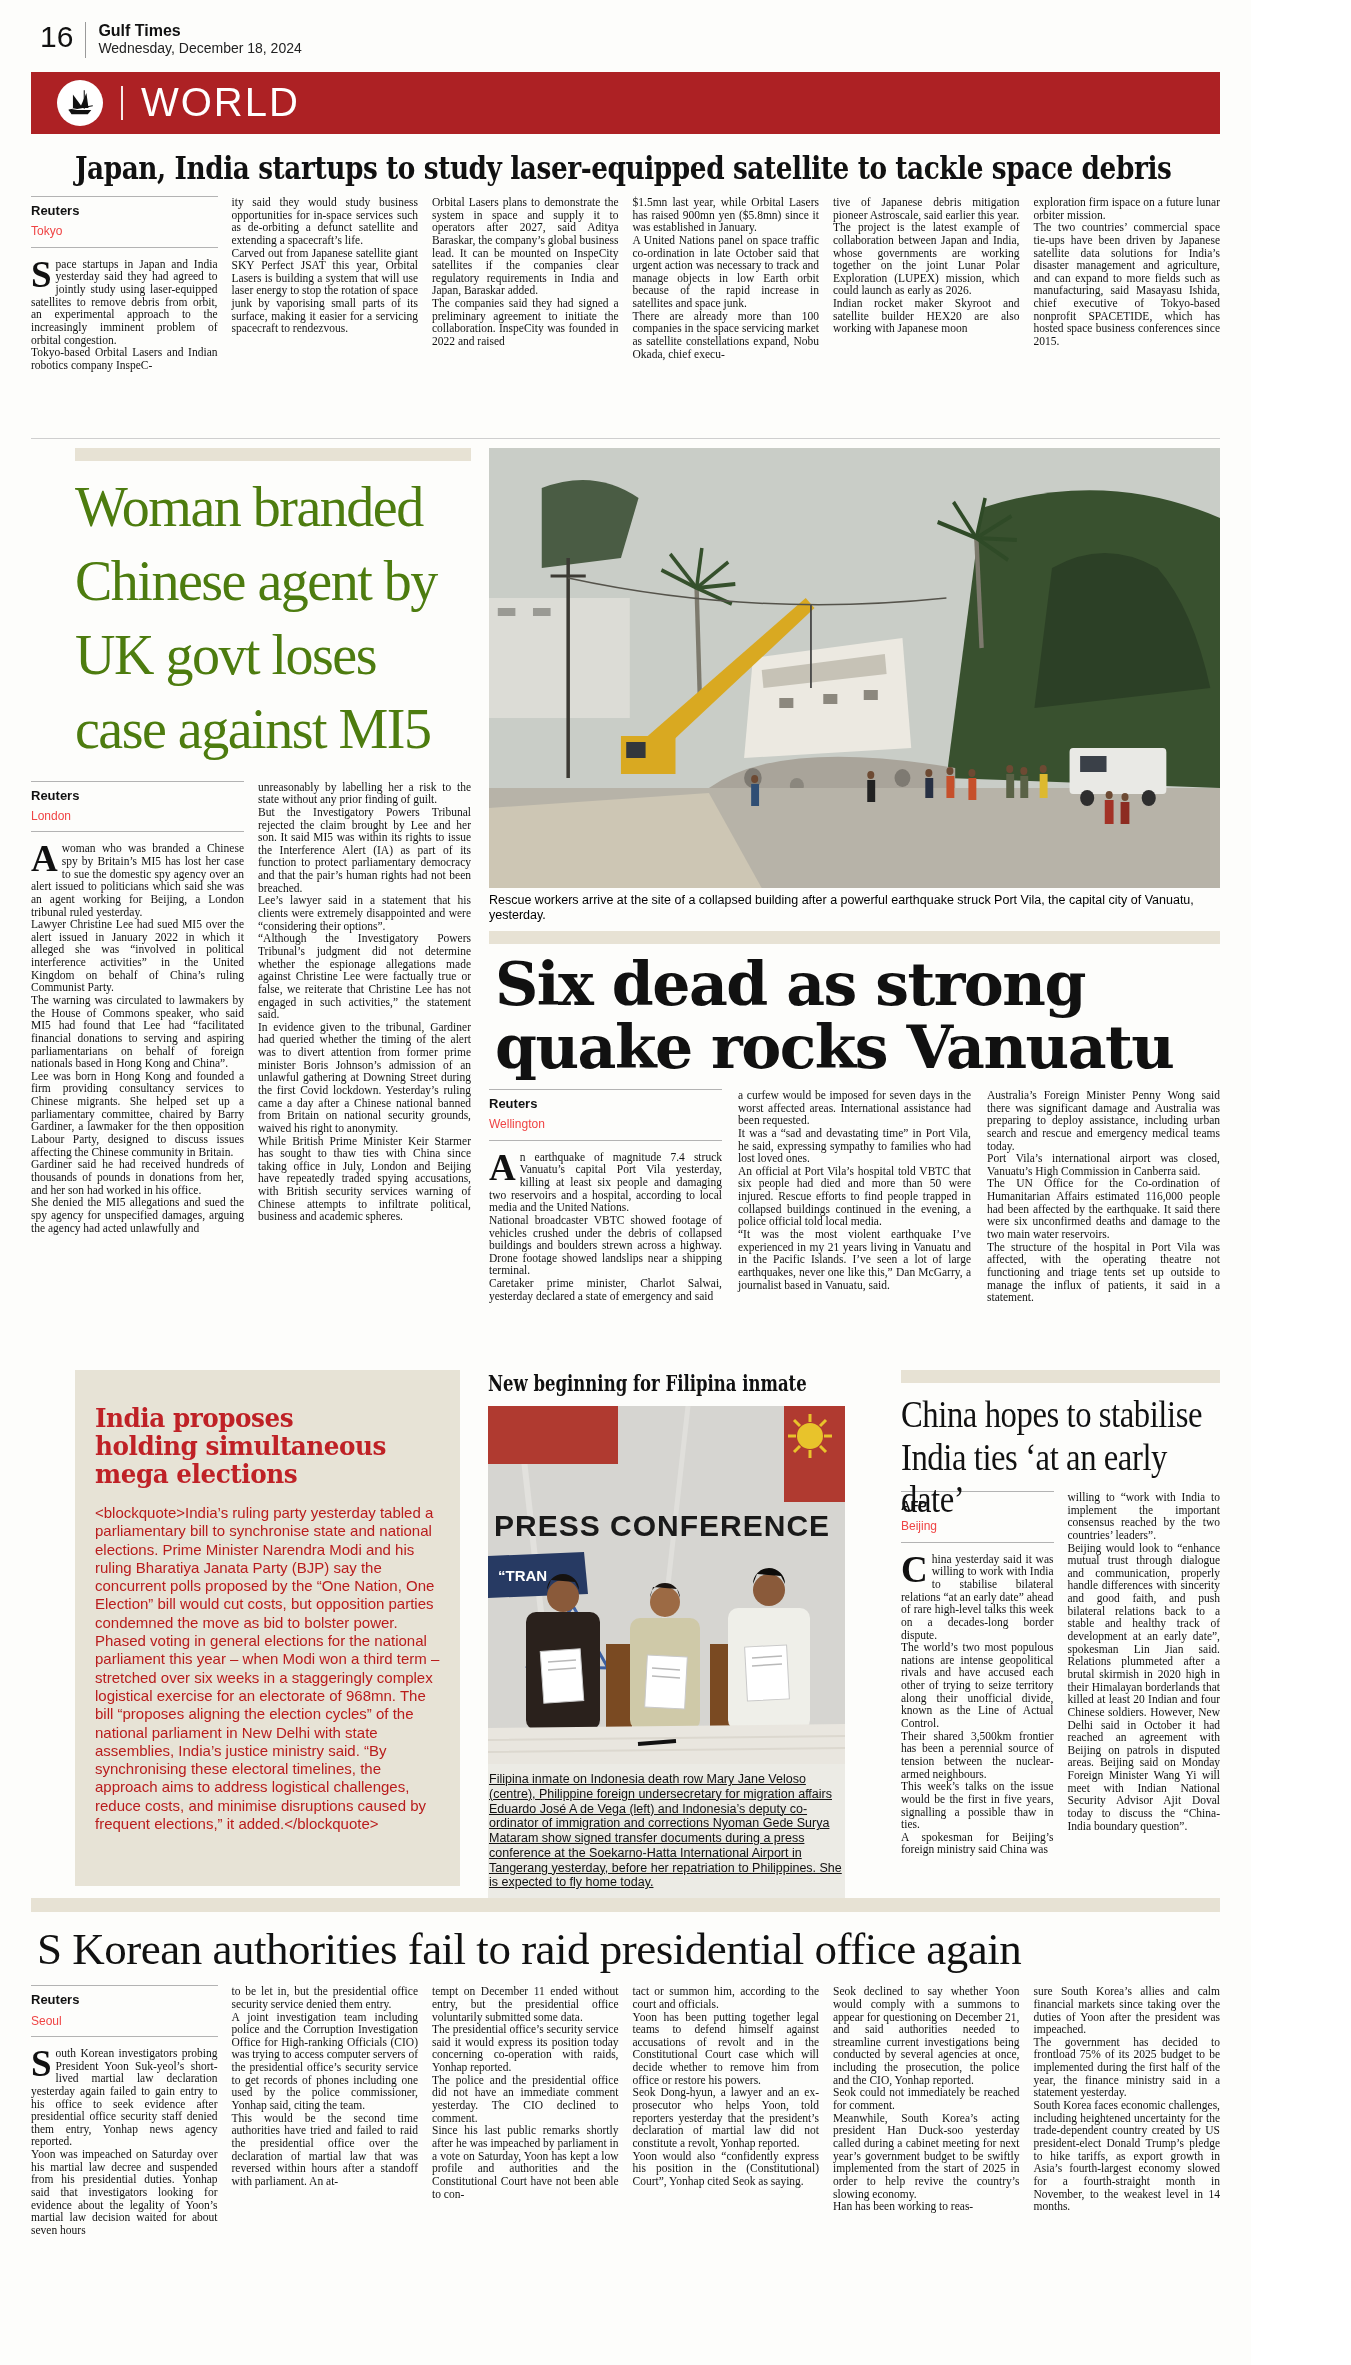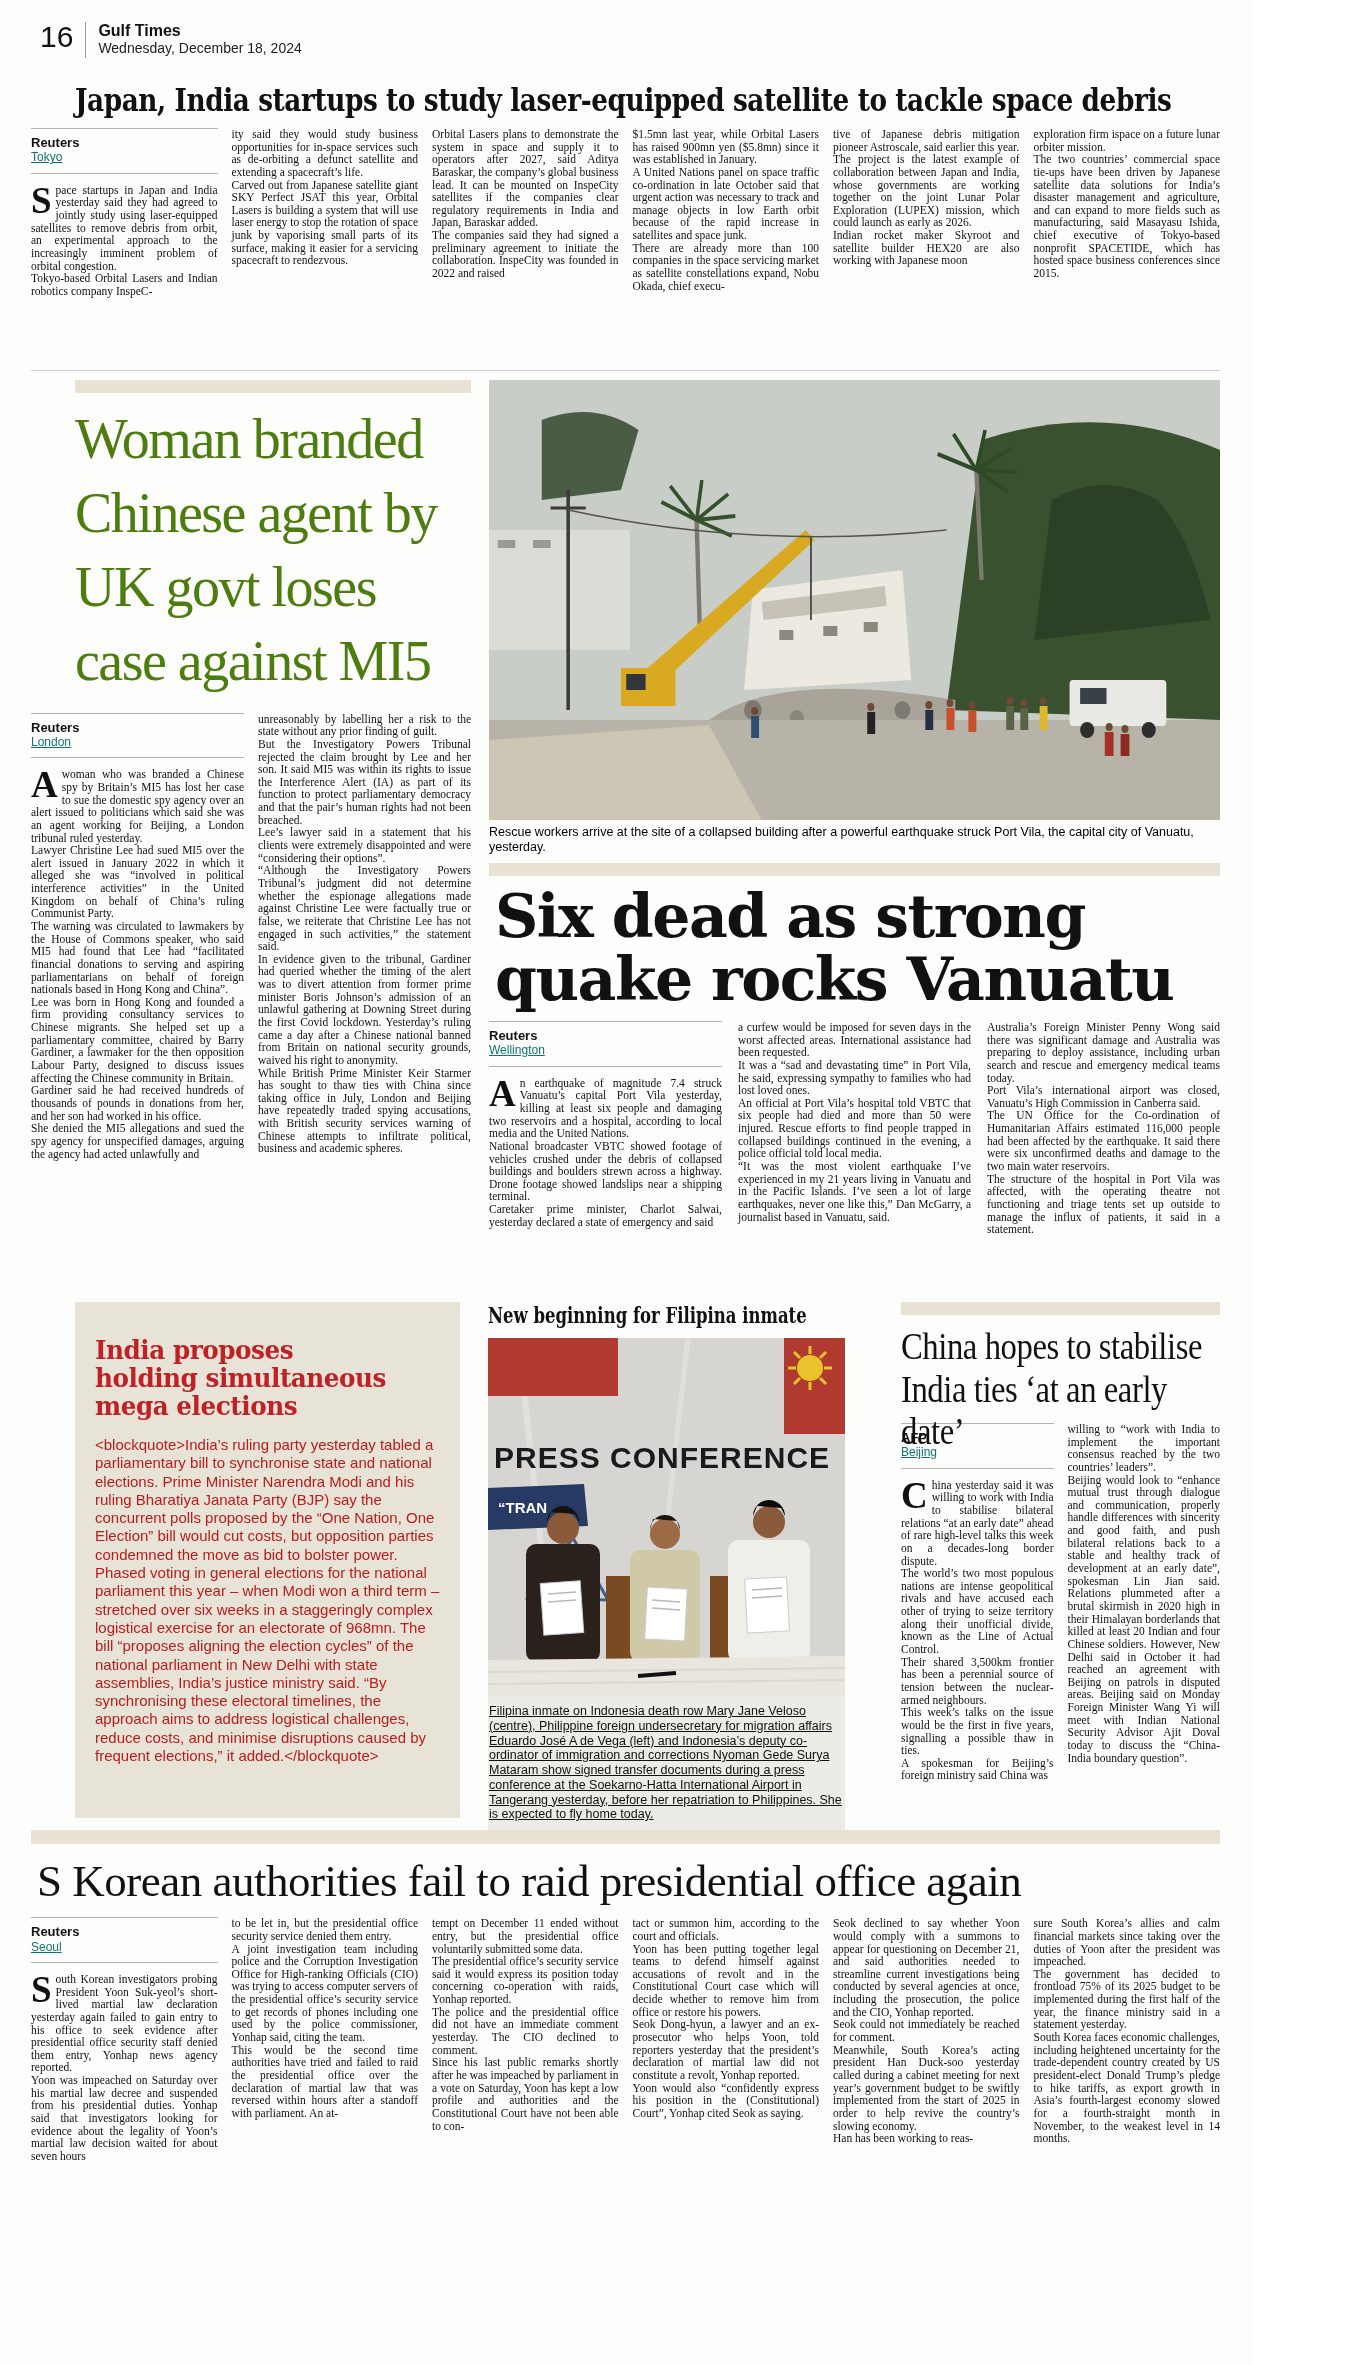--- a/index.html
+++ b/index.html
@@ -14,21 +14,21 @@
   
   .world-banner{margin:6px 31px 0;height:62px;background:#ad2124;display:flex;align-items:center;
                 padding-left:26px;gap:18px;}
   .logo-circle{width:46px;height:46px;border-radius:50%;background:#fff;display:flex;
                align-items:center;justify-content:center;flex:0 0 auto;}
   .banner-div{width:2px;height:34px;background:#ffffff;opacity:.9;}
   .banner-title{color:#fff;font:400 40px/1 "Liberation Sans",sans-serif;letter-spacing:2px;margin-top:-3px;}
   
   .byline{border-top:1px solid #b3b3b3;border-bottom:1px solid #b3b3b3;padding:7px 0 8px;margin-bottom:10px;}
   .b-src{font:bold 13px/1.1 "Liberation Sans",sans-serif;}
-  .b-loc{font:12px/1.2 "Liberation Sans",sans-serif;color:#0f766e;margin-top:0;text-decoration:underline;}
+  .b-loc{font:12px/1.2 "Liberation Sans",sans-serif;color:#ef4444;margin-top:6px;}
   .cols{display:flex;gap:14px;overflow:hidden;}
   .col{flex:1;min-width:0;font:11.5px/1.1 "Liberation Serif",serif;text-align:justify;color:#111;}
   .coltext{white-space:pre-line;}
   .dropcap{float:left;font:bold 37px/0.82 "Liberation Serif",serif;padding:2px 4px 0 0;}
   .kicker{height:13px;background:#e7e2d4;}
   .rule{height:1px;background:#cfcfcf;margin:10px 31px 0;}
   .caption{font:12.5px/1.2 "Liberation Sans",sans-serif;color:#000000;}
   
   .space-hl{margin:16px 31px 4px 75px;height:38px;}
   .space-hl span{display:inline-block;font:bold 31px/1.1 "DejaVu Serif",serif;letter-spacing:-.5px;
@@ -77,20 +77,33 @@
 
   <div class="pagehead">
     <div class="pagenum">16</div>
     <div class="ph-div"></div>
     <div>
       <div class="mast-title">Gulf Times</div>
       <div class="mast-date">Wednesday, December 18, 2024</div>
     </div>
   </div>
 
+  <div class="world-banner">
+    <div class="logo-circle">
+      <svg width="34" height="34" viewBox="0 0 48 48">
+        <path d="M8 34 L40 34 L35 40 L12 40 Z" fill="#111"></path>
+        <path d="M14 12 L28 31 L14 31 Z" fill="#111"></path>
+        <path d="M33 10 L24 31 L36 31 Z" fill="#111"></path>
+        <line x1="30" y1="6" x2="30" y2="32" stroke="#111" stroke-width="1.5"></line>
+        <line x1="8" y1="34" x2="42" y2="28" stroke="#111" stroke-width="1.5"></line>
+      </svg>
+    </div>
+    <div class="banner-div"></div>
+    <div class="banner-title">WORLD</div>
+  </div>
 
   <section>
     <h1 class="space-hl">
       <span>Japan, India startups to study laser-equipped satellite to tackle space debris</span>
     </h1>
     <div class="cols space-cols">
       <div class="col">
         <div class="byline">
           <div class="b-src">Reuters</div>
           <div class="b-loc">Tokyo</div>

